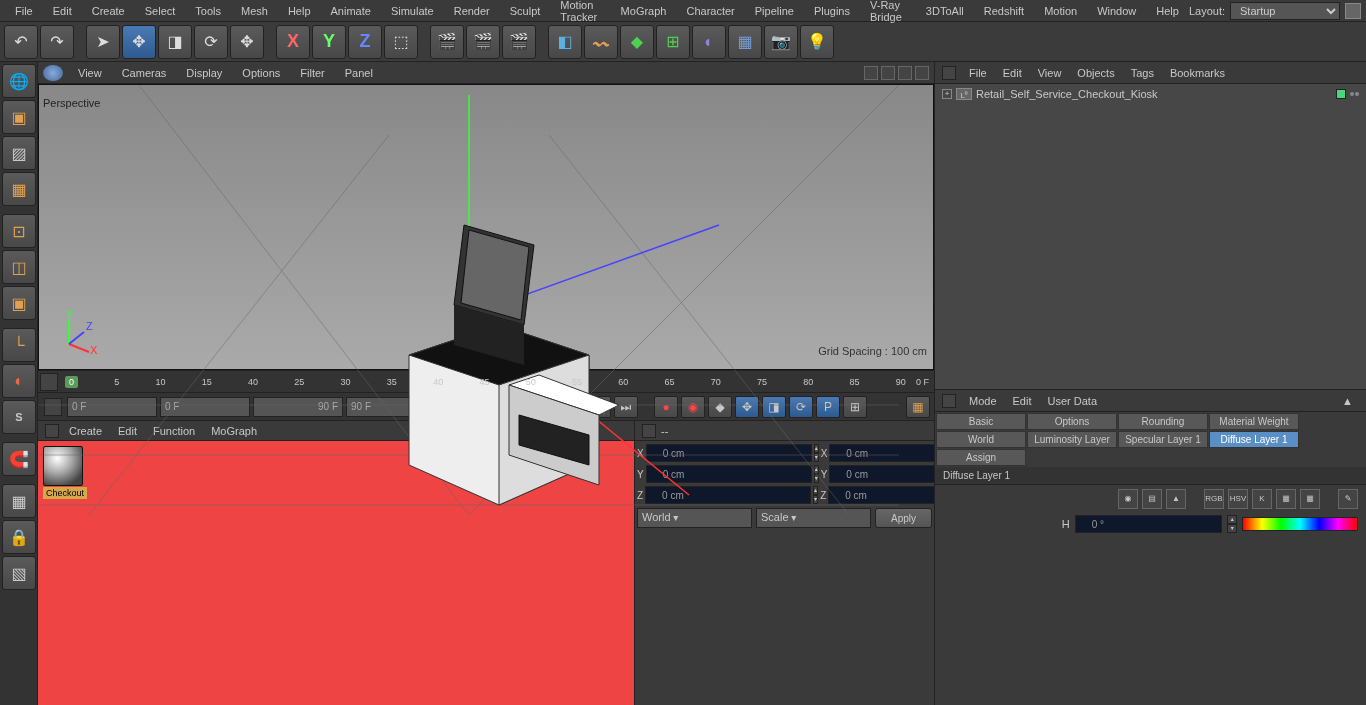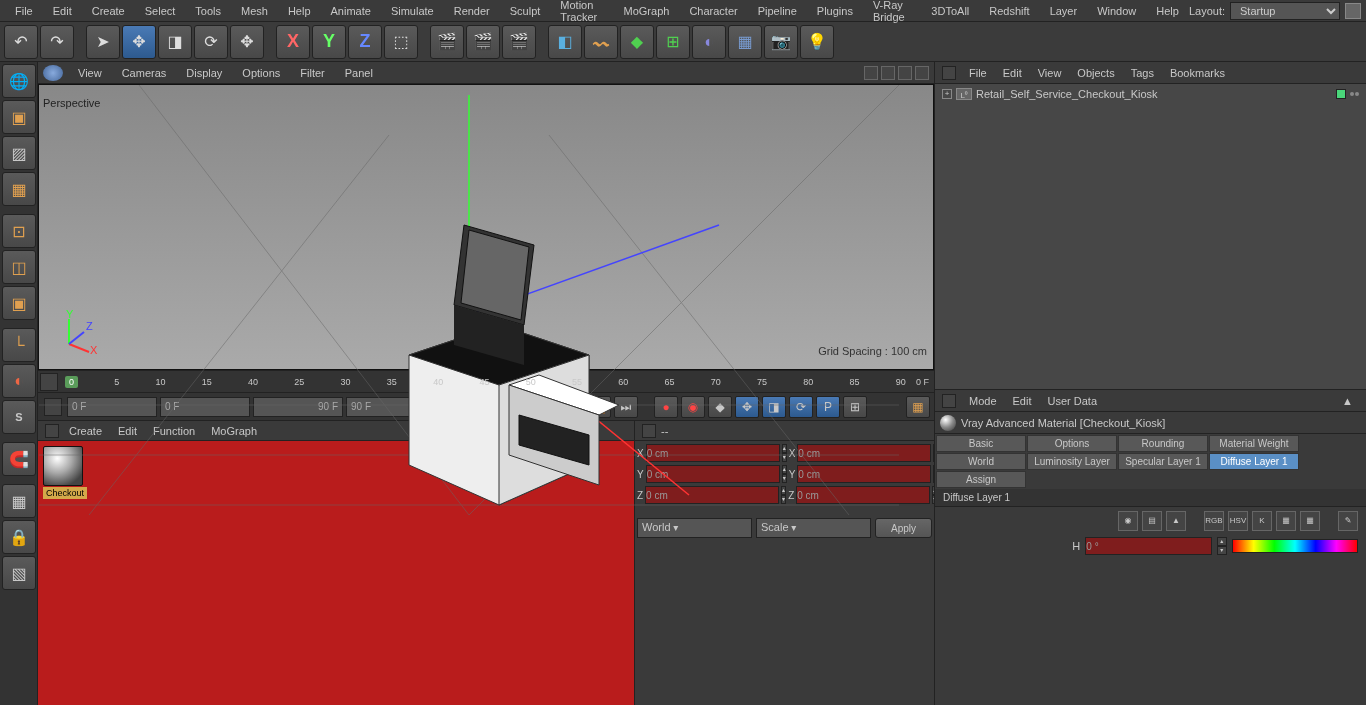--- a/index.html
+++ b/index.html
@@ -36,33 +36,33 @@
 .playbar{height:28px;background:#333;display:flex;align-items:center;border-top:1px solid #222;padding:0 4px;gap:3px}
 .pfield{background:#555;border:1px solid #222;color:#aaa;padding:2px 4px;width:90px;height:20px;font-size:10px}
 .pbtn{width:24px;height:22px;background:linear-gradient(#5a5a5a,#484848);border:1px solid #222;border-radius:2px;display:flex;align-items:center;justify-content:center;cursor:pointer;font-size:12px}
 .pbtn.on{background:linear-gradient(#4a7ab5,#2d5a8f)}
 .pbtn.r{color:#ff4444}
 .pbtn.g{color:#44ff44}
 .bottom{flex:1;display:flex;border-top:1px solid #222}
 .matpanel{flex:1;display:flex;flex-direction:column;background:#3a3a3a}
 .matmenu{height:20px;display:flex;align-items:center;padding:0 5px;border-bottom:1px solid #222}
 .matmenu .m{padding:2px 8px}
-.matbody{flex:1;background:#b91c1c;display:flex;align-items:flex-start;padding:5px}
+.matbody{flex:1;background:#ef4444;display:flex;align-items:flex-start;padding:5px}
 .matthumb{width:44px;text-align:center}
 .matball{width:40px;height:40px;background:radial-gradient(circle at 35% 30%,#fff,#aaa 40%,#444 80%);border:1px solid #111;border-radius:2px}
 .matname{font-size:9px;background:#d4a94a;color:#000;padding:1px 2px;margin-top:1px;overflow:hidden}
 .coordpanel{width:300px;background:#3a3a3a;border-left:1px solid #222;display:flex;flex-direction:column}
 .coordhead{height:20px;display:flex;align-items:center;padding:0 5px;border-bottom:1px solid #222;font-size:10px}
 .coordbody{flex:1;padding:2px;display:flex;flex-direction:column;gap:1px}
 .crow{display:flex;align-items:center;gap:2px;height:20px}
 .clbl{width:14px;text-align:center;font-size:10px}
-.cfld{flex:1;background:#7f1d1d;border:1px solid #222;padding:2px 0;font-size:10px;color:#999;height:18px}
+.cfld{flex:1;background:#0f172a;border:1px solid #222;padding:2px 16px;font-size:10px;color:#999;height:18px}
 .cstep{width:10px;height:18px;display:flex;flex-direction:column}
 .cstep div{flex:1;background:#444;border:1px solid #222;font-size:6px;text-align:center;line-height:7px}
-.crow2{display:flex;gap:4px;margin-top:12px}
+.crow2{display:flex;gap:4px;margin-top:2px}
 .csel{flex:1;background:#555;border:1px solid #222;padding:2px 4px;font-size:10px;height:20px}
 .cbtn{padding:3px 15px;background:linear-gradient(#666,#555);border:1px solid #222;border-radius:3px;font-size:10px}
 .right{width:432px;background:#3a3a3a;border-left:1px solid #222;display:flex;flex-direction:column}
 .objpanel{height:328px;display:flex;flex-direction:column;border-bottom:1px solid #222;position:relative}
 .objmenu{height:22px;display:flex;align-items:center;padding:0 5px;border-bottom:1px solid #222}
 .objmenu .m{padding:2px 8px}
 .objmenu .ricons{margin-left:auto;display:flex;gap:2px}
 .objbody{flex:1;background:#474747;padding:2px}
 .objrow{display:flex;align-items:center;gap:4px;padding:2px 5px}
 .objexp{width:10px;height:10px;border:1px solid #888;font-size:8px;text-align:center;line-height:8px}
@@ -112,21 +112,21 @@
   <span class="m">Render</span>
   <span class="m">Sculpt</span>
   <span class="m">Motion Tracker</span>
   <span class="m">MoGraph</span>
   <span class="m">Character</span>
   <span class="m">Pipeline</span>
   <span class="m">Plugins</span>
   <span class="m">V-Ray Bridge</span>
   <span class="m">3DToAll</span>
   <span class="m">Redshift</span>
-  <span class="m">Layer</span>
+  <span class="m">Motion</span>
   <span class="m">Window</span>
   <span class="m">Help</span>
   <div class="lay">
     <span>Layout:</span>
     <select><option>Startup</option></select>
     <div class="sicon"></div>
   </div>
 </div>
 
 <div class="toolbar">
@@ -426,24 +426,20 @@
         <div class="ricons">
           <div class="ric"></div>
             <div class="ric"></div>
             <div class="ric">▲</div>
             <div class="ric"></div>
             <div class="ric"></div>
             <div class="ric"></div>
             <div class="ric"></div>
         </div>
       </div>
-      <div class="mhead">
-        <div class="mhic"></div>
-        <span>Vray Advanced Material [Checkout_Kiosk]</span>
-      </div>
       <div class="tabgrid">
         <div class="tab w1">Basic</div>
         <div class="tab w2">Options</div>
         <div class="tab w3">Rounding</div>
         <div class="tab w4">Material Weight</div>
         <div class="tab w1">World</div>
         <div class="tab w2">Luminosity Layer</div>
         <div class="tab w3">Specular Layer 1</div>
         <div class="tab w4 on">Diffuse Layer 1</div>
         <div class="tab w1">Assign</div>

